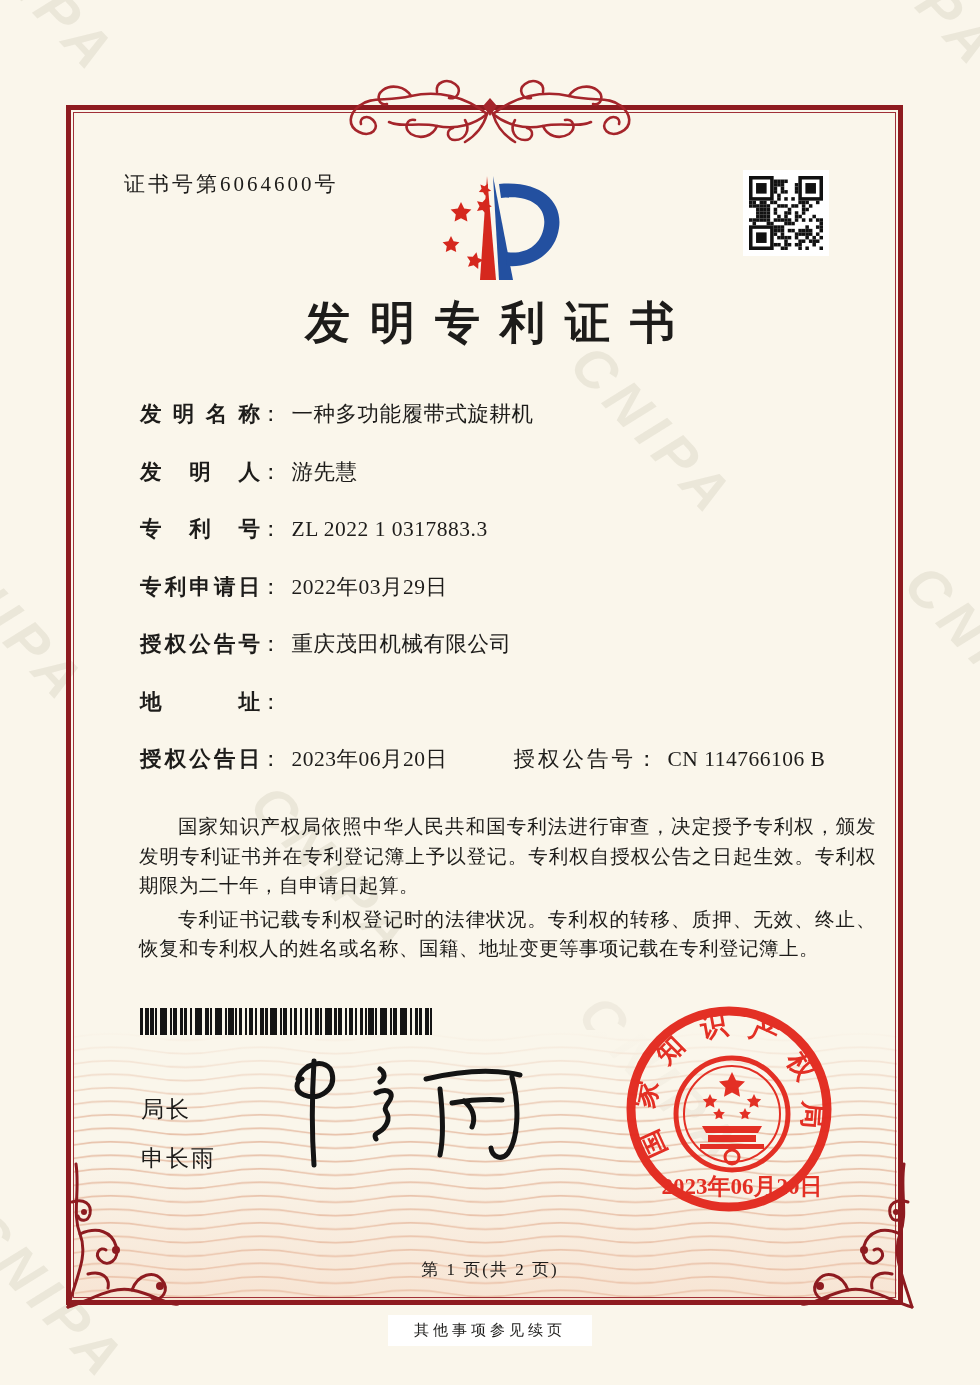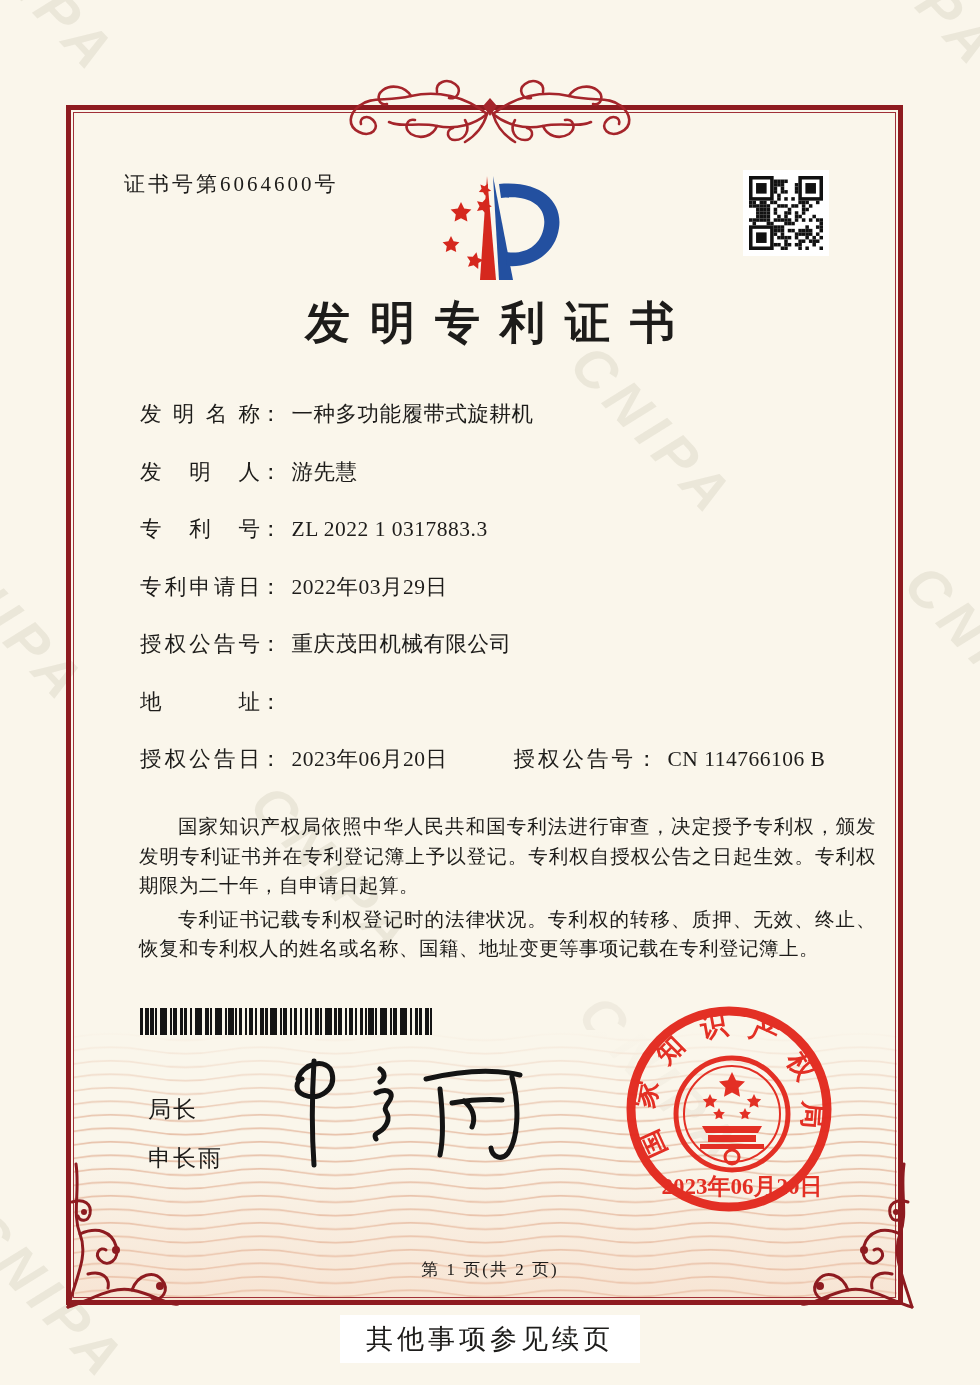--- a/index.html
+++ b/index.html
@@ -65,55 +65,55 @@
   .title{
     position:absolute;left:0;top:293px;width:100%;z-index:5;
     text-align:center;font-size:45px;font-weight:bold;
     letter-spacing:20px;text-indent:20px;
   }
   
   .fields{position:absolute;left:140px;top:399px;width:740px;z-index:5;font-size:21.5px;}
   .frow{display:flex;align-items:baseline;height:57.5px;}
   .flabel{
     display:inline-block;width:120px;
-    text-align:justify;text-align-last:justify;
+    text-align:justify;text-align-last:justify;font-weight:bold;
   }
   .fcolon{margin-right:10px;}
   .fvalue{letter-spacing:0.5px;}
   .frow.pair .pair2{margin-left:66px;display:flex;align-items:baseline;}
   
   .paras{position:absolute;left:139px;top:812px;width:737px;z-index:5;
     font-size:19.5px;line-height:29.5px;text-align:justify;letter-spacing:0.5px;}
   .paras p{text-indent:2em;margin-bottom:4px;}
   
   .barcode{
     position:absolute;left:140px;top:1008px;width:292px;height:27px;z-index:5;
     background:
       repeating-linear-gradient(90deg,#141414 0 2px,rgba(0,0,0,0) 2px 5px),
       repeating-linear-gradient(90deg,#141414 0 3px,rgba(0,0,0,0) 3px 11px),
       repeating-linear-gradient(90deg,rgba(0,0,0,0) 0 7px,#141414 7px 9px,rgba(0,0,0,0) 9px 17px);
   }
   
   .signer{
-    position:absolute;left:148px;top:1085px;z-index:6;
+    position:absolute;left:141px;top:1085px;z-index:6;
     font-family:"Liberation Sans","DejaVu Sans",sans-serif;
     font-size:23px;line-height:49px;letter-spacing:2px;
   }
   .signature{position:absolute;left:268px;top:1045px;width:270px;height:130px;z-index:6;}
   
   .seal{position:absolute;left:626px;top:1002px;width:212px;height:212px;z-index:7;opacity:0.96;}
   
   .page-info{
     position:absolute;left:0;top:1258px;width:100%;z-index:6;
     text-align:center;font-size:17px;letter-spacing:2px;
   }
   .cont-note{
     position:absolute;left:50%;top:1315px;transform:translateX(-50%);z-index:6;
     background:#ffffff;padding:6px 26px;
-    font-size:27px;letter-spacing:4px;white-space:nowrap;
+    font-size:15px;letter-spacing:4px;white-space:nowrap;
   }
 </style>
 </head>
 <body>
 
 <span class="wm" style="left:-70px;top:-45px;">CNIPA</span>
 <span class="wm" style="left:812px;top:-50px;">CNIPA</span>
 <span class="wm" style="left:548px;top:398px;">CNIPA</span>
 <span class="wm" style="left:-100px;top:585px;">CNIPA</span>
 <span class="wm" style="left:882px;top:618px;">CNIPA</span>

